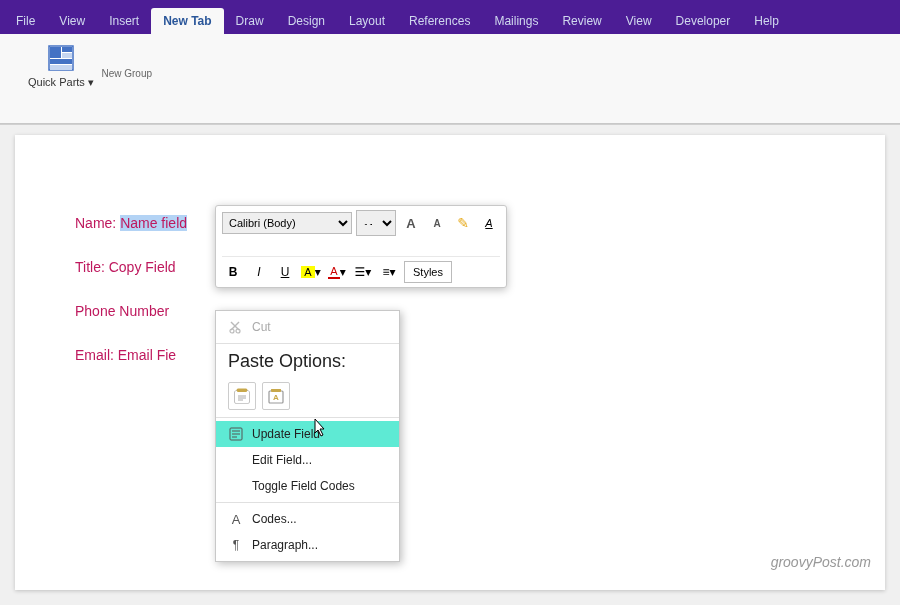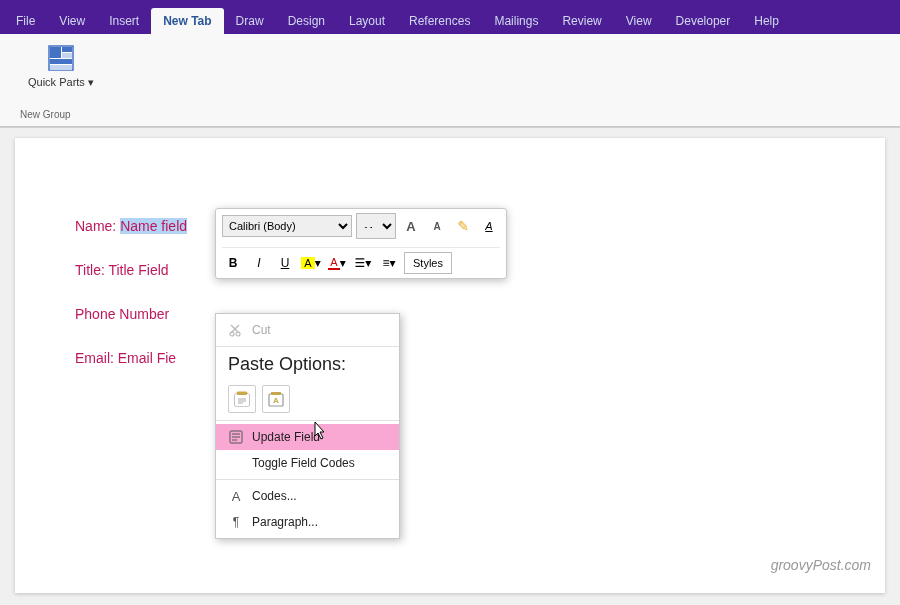--- a/index.html
+++ b/index.html
@@ -9,21 +9,21 @@
     .ribbon { background: #f8f8f8; border-bottom: 1px solid #d0d0d0; }
 
     
     .tab-bar { display: flex; align-items: flex-end; background: #4c1d95; padding: 0 4px; height: 34px; }
     .tab-item { padding: 6px 12px; font-size: 12px; color: #d0d8ee; cursor: pointer; white-space: nowrap; }
     .tab-item.active { background: #f8f8f8; color: #2b579a; font-weight: bold; border-top-left-radius: 3px; border-top-right-radius: 3px; }
 
     
     .ribbon-content { background: #f8f8f8; padding: 4px 8px 6px 8px; min-height: 90px; border-bottom: 1px solid #c8c8c8; display: flex; align-items: flex-start; }
 
-    .ribbon-group { display: flex; flex-direction: column; padding: 0 12px; border-right: 1px solid #d8d8d8; }
+    .ribbon-group { display: flex; flex-direction: row; align-items: center; padding: 0 12px; border-right: 1px solid #d8d8d8; }
     .ribbon-group:last-child { border-right: none; }
 
     .ribbon-btn { display: flex; flex-direction: column; align-items: center; padding: 4px 8px; cursor: pointer; border-radius: 3px; min-width: 50px; }
 
     .ribbon-icon { width: 32px; height: 32px; display: flex; align-items: center; justify-content: center; font-size: 20px; margin-bottom: 2px; }
     .ribbon-label { font-size: 11px; color: #333; text-align: center; }
 
     .group-label { font-size: 10px; color: #666; margin-top: 16px; }
 
     
@@ -31,41 +31,41 @@
 
     
     .doc-area { background: white; margin: 10px auto; width: 870px; height: 455px; box-shadow: 0 1px 4px rgba(0,0,0,0.2); position: relative; overflow: hidden; }
 
     
     .doc-content { padding: 80px 60px 30px 60px; font-size: 14px; color: #be185d; }
     .doc-line { margin-bottom: 28px; }
     .doc-selected { background: #b3d3f5; }
 
     
-    .float-toolbar { position: absolute; top: 70px; left: 200px; background: white; border: 1px solid #c8c8c8; border-radius: 3px; box-shadow: 0 2px 8px rgba(0,0,0,0.25); padding: 4px 6px; display: flex; flex-direction: column; gap: 8px; z-index: 10; }
+    .float-toolbar { position: absolute; top: 70px; left: 200px; background: white; border: 1px solid #c8c8c8; border-radius: 3px; box-shadow: 0 2px 8px rgba(0,0,0,0.25); padding: 4px 6px; display: flex; flex-direction: column; gap: 20px; z-index: 10; }
     .ftb-row1 { display: flex; align-items: center; gap: 4px; }
     .ftb-row2 { display: flex; align-items: center; gap: 4px; border-top: 1px solid #e8e8e8; padding-top: 4px; }
 
     .font-select { width: 130px; height: 22px; border: 1px solid #bbb; font-size: 11px; padding: 1px 2px; }
     .size-select { width: 40px; height: 26px; border: 1px solid #bbb; font-size: 11px; padding: 10px 2px; }
 
     .ftb-btn { width: 22px; height: 22px; border: 1px solid transparent; background: transparent; cursor: pointer; display: flex; align-items: center; justify-content: center; font-size: 12px; border-radius: 2px; }
     .ftb-btn.bold { font-weight: bold; }
     .ftb-btn.italic { font-style: italic; }
     .ftb-btn.underline { text-decoration: underline; }
 
     .styles-btn { padding: 0 8px; height: 22px; border: 1px solid #bbb; background: white; cursor: pointer; font-size: 11px; }
 
     .grow-shrink { font-size: 13px; font-weight: bold; color: #555; }
 
     
     .context-menu { position: absolute; top: 175px; left: 200px; background: white; border: 1px solid #c8c8c8; box-shadow: 2px 2px 8px rgba(0,0,0,0.25); width: 185px; z-index: 20; padding: 3px 0; }
 
     .ctx-item { display: flex; align-items: center; padding: 5px 12px; font-size: 12px; color: #222; cursor: pointer; gap: 8px; }
-    .ctx-item:hover, .ctx-item.highlighted { background: #f9a8d4; }
+    .ctx-item:hover, .ctx-item.highlighted { background: #5eead4; }
     .ctx-item.disabled { color: #aaa; cursor: default; }
 
     .ctx-separator { border-bottom: 1px solid #e0e0e0; margin: 3px 0; }
     .ctx-icon { width: 16px; height: 16px; display: flex; align-items: center; justify-content: center; flex-shrink: 0; }
 
     .paste-row { display: flex; align-items: center; padding: 4px 12px; gap: 8px; }
     .paste-label { font-size: 18px; color: #222; }
     .paste-icons { display: flex; gap: 6px; margin-top: 2px; }
     .paste-icon-btn { width: 28px; height: 28px; border: 1px solid #ccc; background: white; cursor: pointer; display: flex; align-items: center; justify-content: center; font-size: 16px; border-radius: 2px; }
 
@@ -117,21 +117,21 @@
   </div>
 </div>
 
 <div class="doc-area">
 
   <div class="doc-content">
     <div class="doc-line">
       <span>Name: </span><span class="doc-selected">Name field</span>
     </div>
     <div class="doc-line">
-      <span>Title: </span><span>Title Field</span>
+      <span>Title: </span><span>Copy Field</span>
     </div>
     <div class="doc-line">
       <span>Phone Number</span>
     </div>
     <div class="doc-line">
       <span>Email: Email Fie</span>
     </div>
   </div>
 
   <div class="float-toolbar">
@@ -214,20 +214,24 @@
         <svg width="14" height="14" viewBox="0 0 14 14">
           <rect x="1" y="1" width="12" height="12" rx="1" fill="none" stroke="#555" stroke-width="1"></rect>
           <line x1="3" y1="4" x2="11" y2="4" stroke="#555" stroke-width="1"></line>
           <line x1="3" y1="7" x2="11" y2="7" stroke="#555" stroke-width="1"></line>
           <line x1="3" y1="10" x2="8" y2="10" stroke="#555" stroke-width="1"></line>
         </svg>
       </div>
       <span>Update Field</span>
     </div>
 
+    <div class="ctx-item">
+      <div class="ctx-icon"></div>
+      <span>Edit Field...</span>
+    </div>
 
     <div class="ctx-item">
       <div class="ctx-icon"></div>
       <span>Toggle Field Codes</span>
     </div>
 
     <div class="ctx-separator"></div>
 
     <div class="ctx-item">
       <div class="ctx-icon">

